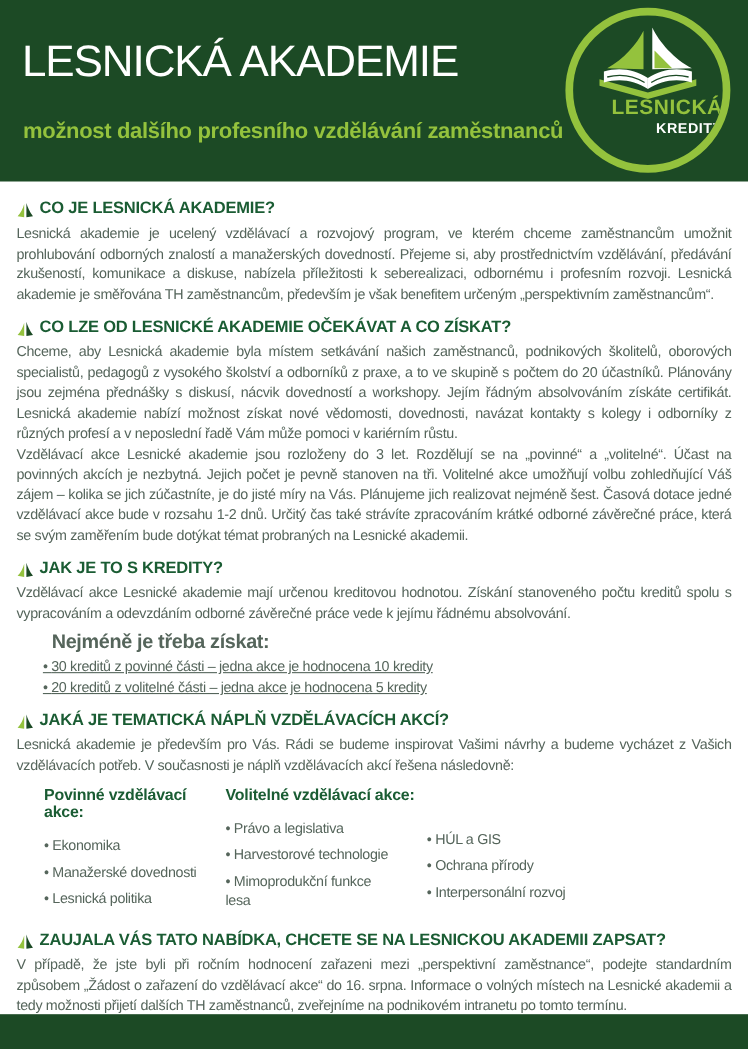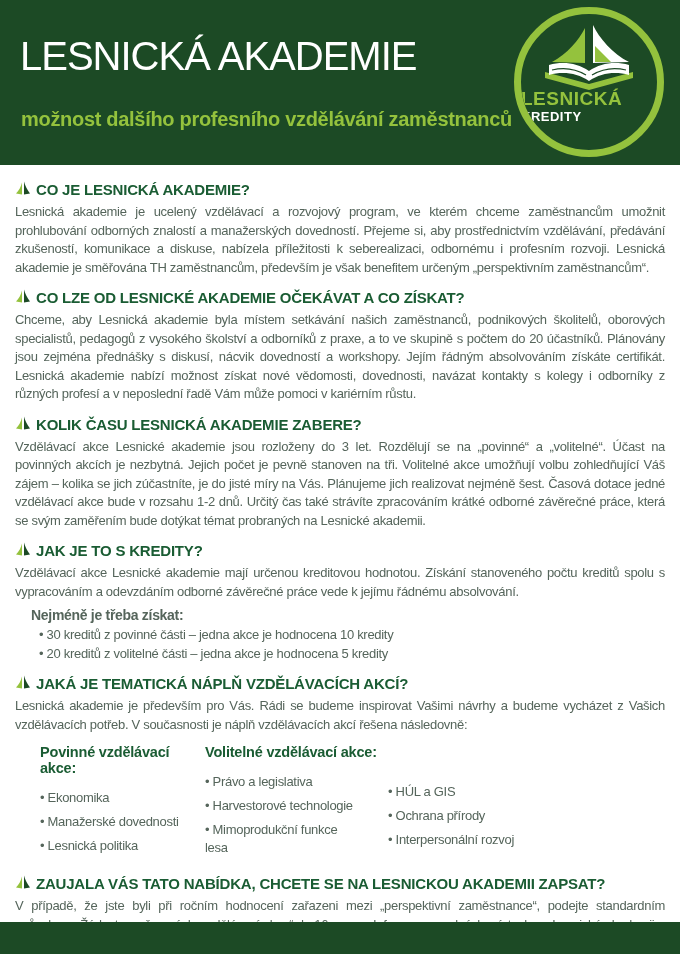--- a/index.html
+++ b/index.html
@@ -23,51 +23,51 @@
     position:absolute;left:20px;top:34px;
     color:#ffffff;font-size:40px;font-weight:normal;letter-spacing:-1px;white-space:nowrap;
   }
   .header-subtitle{
     position:absolute;left:21px;top:108px;
     color:var(--accent);font-size:20px;font-weight:bold;letter-spacing:-0.3px;white-space:nowrap;
   }
   .logo{
     position:absolute;right:16px;top:7px;width:150px;height:150px;
     border-radius:50%;border:7px solid var(--accent);
-    background:var(--dark);text-align:left;overflow:hidden;
+    background:var(--dark);text-align:right;overflow:hidden;
   }
   .logo svg{display:block;margin:11px auto 0;}
   .logo-line1{
     display:block;color:var(--accent);font-size:19px;font-weight:bold;
     letter-spacing:0.5px;margin-top:-2px;line-height:20px;
   }
   .logo-line2{
     display:block;color:#ffffff;font-size:13px;font-weight:bold;
     letter-spacing:0.5px;line-height:15px;
   }
   
   .content{padding:0 15px;}
   .section-heading{
-    display:flex;align-items:flex-start;gap:5px;
+    display:flex;align-items:flex-end;gap:5px;
     margin:12px 0 4px;color:var(--heading);
     font-size:15px;font-weight:bold;letter-spacing:-0.2px;line-height:18px;
   }
   .section-heading.first{margin-top:16px;}
   .section-heading svg{flex:0 0 auto;}
   .body-text{
     margin:0;color:var(--text);font-size:13px;line-height:18.5px;
     letter-spacing:-0.3px;text-align:justify;
   }
   .credits-sub{
-    margin:6px 0 2px 16px;color:var(--text);
-    font-size:14px;font-weight:bold;letter-spacing:-0.3px;
+    margin:6px 0 2px 32px;color:var(--text);
+    font-size:18px;font-weight:bold;letter-spacing:-0.3px;
   }
   .credit-list{margin:0 0 0 24px;padding:0;list-style:none;}
   .credit-list li{
-    color:var(--text);font-size:13px;line-height:19px;letter-spacing:-0.3px;
+    color:var(--text);font-size:13px;line-height:19px;letter-spacing:-0.3px;text-decoration:underline;
   }
   .credit-list li::before{content:"\2022\00a0";}
   
   .columns{display:flex;margin:10px 0 0 25px;}
   .col-mandatory{width:165px;flex:0 0 auto;}
   .col-title{
     color:var(--heading);font-size:14.5px;font-weight:bold;
     letter-spacing:-0.2px;line-height:16px;margin-bottom:13px;
   }
   .topics{margin:0;padding:0;list-style:none;}
@@ -128,27 +128,20 @@
       <svg width="16" height="15" viewBox="0 0 16 14" aria-hidden="true">
         <path d="M7,1 C6,5 4,9 1,12 L7,13 Z" fill="#94c23d"></path>
         <path d="M9,0 C10,4 12,8 15,12 L9,13 Z" fill="#1c4a25"></path>
       </svg>
       <span>CO LZE OD LESNICKÉ AKADEMIE OČEKÁVAT A CO ZÍSKAT?</span>
     </div>
     <p class="body-text">Chceme, aby Lesnická akademie byla místem setkávání našich zaměstnanců, podnikových školitelů, oborových specialistů, pedagogů z vysokého školství a odborníků z praxe, a to ve skupině s počtem do 20 účastníků. Plánovány jsou zejména přednášky s diskusí, nácvik dovedností a workshopy. Jejím řádným absolvováním získáte certifikát. Lesnická akademie nabízí možnost získat nové vědomosti, dovednosti, navázat kontakty s kolegy i odborníky z různých profesí a v neposlední řadě Vám může pomoci v kariérním růstu.</p>
   </div>
 
   <div>
-    <div class="section-heading">
-      <svg width="16" height="15" viewBox="0 0 16 14" aria-hidden="true">
-        <path d="M7,1 C6,5 4,9 1,12 L7,13 Z" fill="#94c23d"></path>
-        <path d="M9,0 C10,4 12,8 15,12 L9,13 Z" fill="#1c4a25"></path>
-      </svg>
-      <span>KOLIK ČASU LESNICKÁ AKADEMIE ZABERE?</span>
-    </div>
     <p class="body-text">Vzdělávací akce Lesnické akademie jsou rozloženy do 3 let. Rozdělují se na „povinné“ a „volitelné“. Účast na povinných akcích je nezbytná. Jejich počet je pevně stanoven na tři. Volitelné akce umožňují volbu zohledňující Váš zájem – kolika se jich zúčastníte, je do jisté míry na Vás. Plánujeme jich realizovat nejméně šest. Časová dotace jedné vzdělávací akce bude v rozsahu 1-2 dnů. Určitý čas také strávíte zpracováním krátké odborné závěrečné práce, která se svým zaměřením bude dotýkat témat probraných na Lesnické akademii.</p>
   </div>
 
   <div>
     <div class="section-heading">
       <svg width="16" height="15" viewBox="0 0 16 14" aria-hidden="true">
         <path d="M7,1 C6,5 4,9 1,12 L7,13 Z" fill="#94c23d"></path>
         <path d="M9,0 C10,4 12,8 15,12 L9,13 Z" fill="#1c4a25"></path>
       </svg>
       <span>JAK JE TO S KREDITY?</span>

